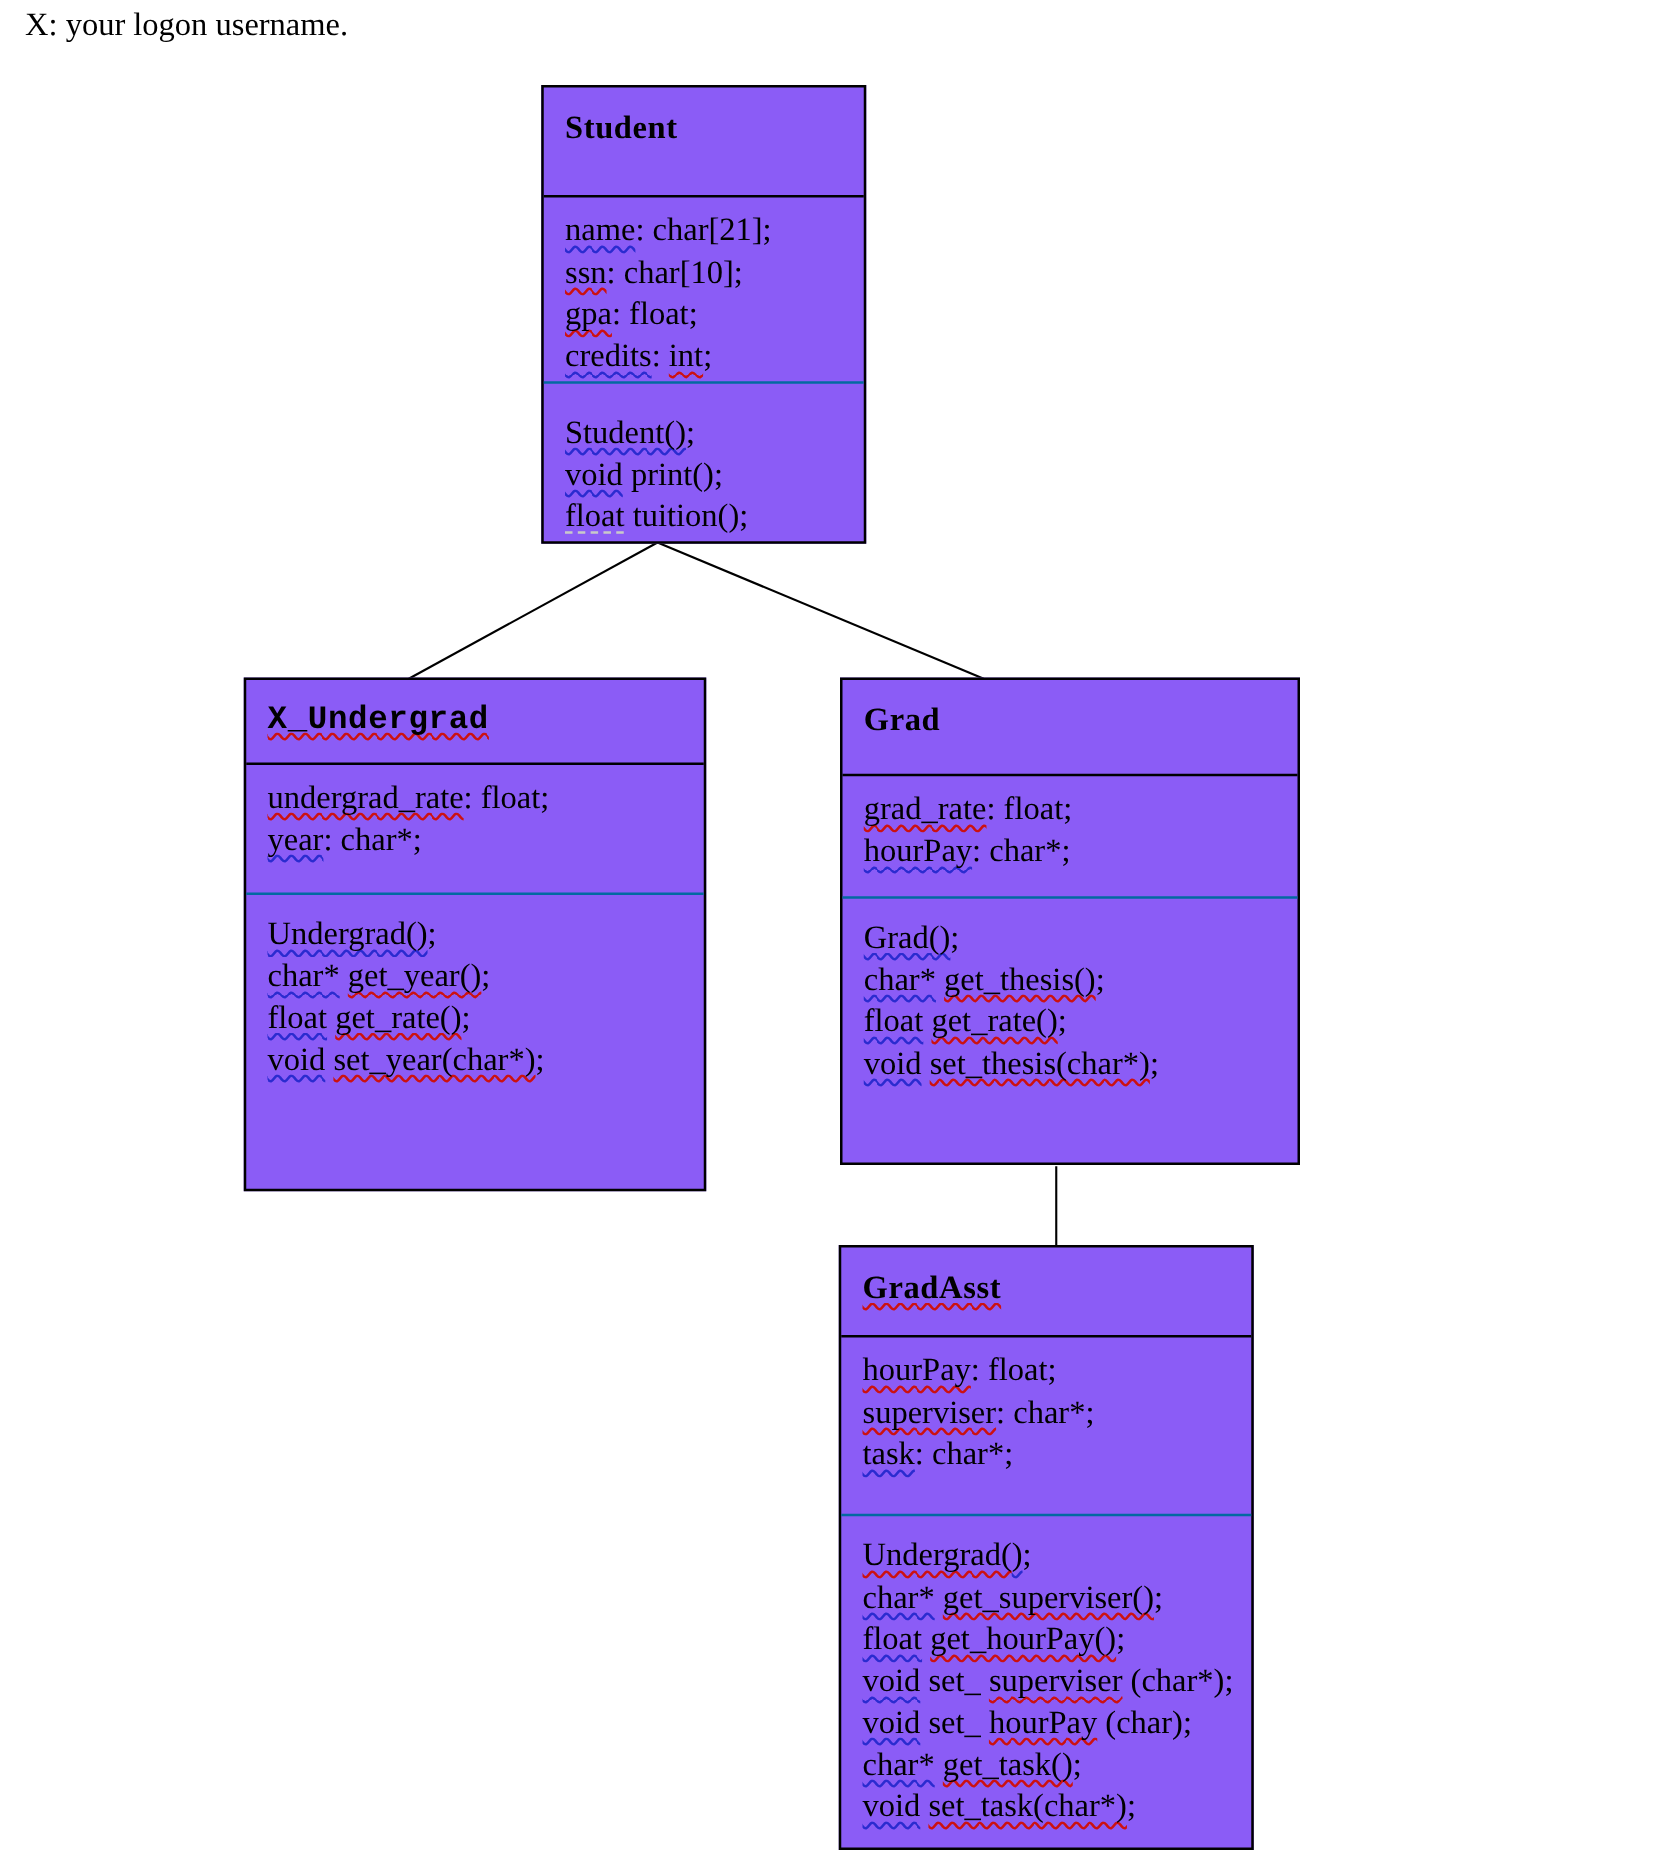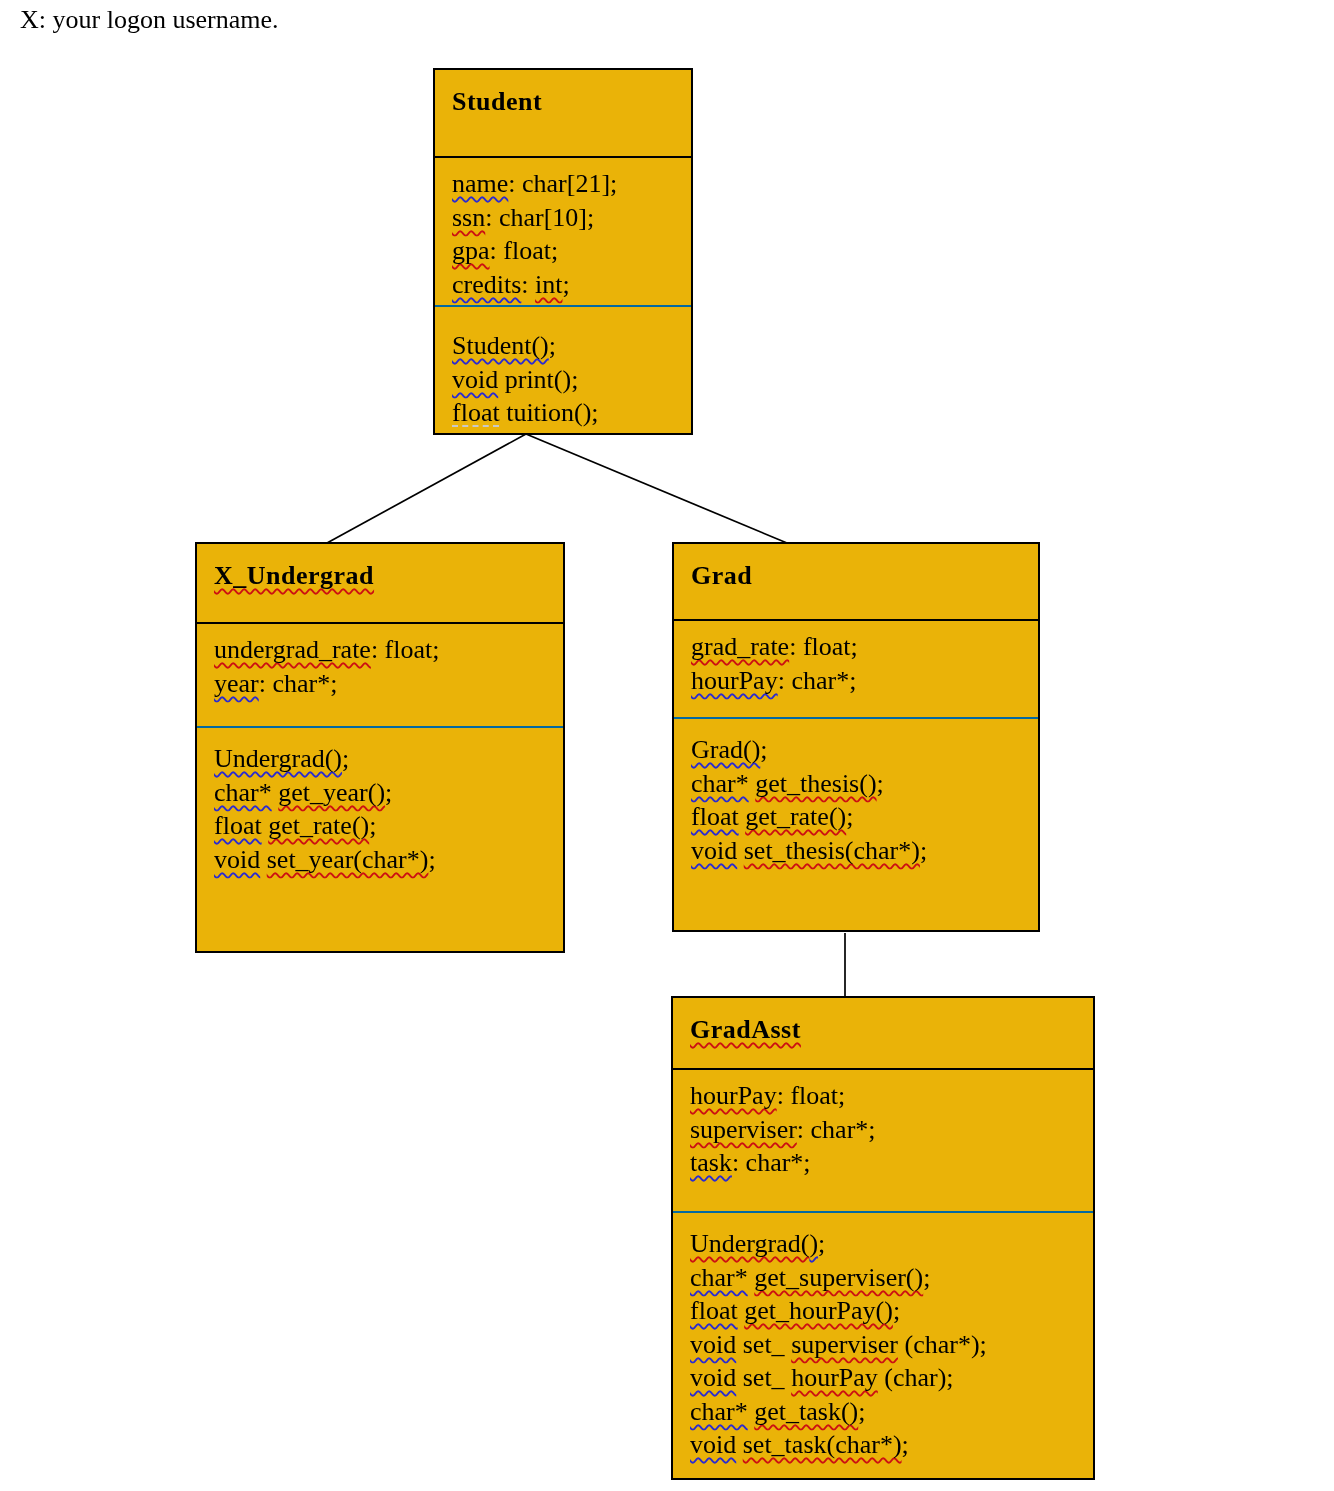--- a/index.html
+++ b/index.html
@@ -23,21 +23,21 @@
     position: absolute;
     left: 0; top: 0;
     width: 1334px; height: 1491px;
     pointer-events: none;
     z-index: 0;
   }
   .uml-class {
     position: absolute;
     box-sizing: border-box;
     border: 2px solid #000000;
-    background: #eab308;
+    background: #8b5cf6;
     z-index: 1;
   }
   .sec {
     box-sizing: border-box;
     padding-left: 17px;
     padding-right: 6px;
   }
   .sec-title {
     border-bottom: 2px solid #000000;
     padding-top: 15px;
@@ -105,21 +105,21 @@
         <div class="line"><span class="u-grammar">credits</span><span>: </span><span class="u-spell">int</span><span>;</span></div>
       </div>
     <div class="sec sec-methods roomy" style="height:150px;">
         <div class="line"><span class="u-grammar">Student()</span><span>;</span></div>
         <div class="line"><span class="u-grammar">void</span><span> print();</span></div>
         <div class="line"><span class="u-faint">float</span><span> tuition();</span></div>
       </div>
   </div>
 
   <div class="uml-class" style="left:195px; top:542px; width:370px; height:411px;">
-    <div class="sec sec-title" style="height:80px;">
+    <div class="sec sec-title" style="height:68px;font-family:Liberation Mono, monospace;">
         <div class="line"><span class="u-spell">X_Undergrad</span></div>
       </div>
     <div class="sec sec-attrs" style="height:104px;">
         <div class="line"><span class="u-spell">undergrad_rate</span><span>: float;</span></div>
         <div class="line"><span class="u-grammar">year</span><span>: char*;</span></div>
       </div>
     <div class="sec sec-methods" style="height:222px;">
         <div class="line"><span class="u-grammar">Undergrad()</span><span>;</span></div>
         <div class="line"><span class="u-grammar">char*</span><span> </span><span class="u-spell">get_year()</span><span>;</span></div>
         <div class="line"><span class="u-grammar">float</span><span> </span><span class="u-spell">get_rate()</span><span>;</span></div>
@@ -136,21 +136,21 @@
         <div class="line"><span class="u-grammar">hourPay</span><span>: char*;</span></div>
       </div>
     <div class="sec sec-methods" style="height:211px;">
         <div class="line"><span class="u-grammar">Grad()</span><span>;</span></div>
         <div class="line"><span class="u-grammar">char*</span><span> </span><span class="u-spell">get_thesis()</span><span>;</span></div>
         <div class="line"><span class="u-grammar">float</span><span> </span><span class="u-spell">get_rate()</span><span>;</span></div>
         <div class="line"><span class="u-grammar">void</span><span> </span><span class="u-spell">set_thesis(char*)</span><span>;</span></div>
       </div>
   </div>
 
-  <div class="uml-class" style="left:671px; top:996px; width:424px; height:484px;">
+  <div class="uml-class" style="left:671px; top:996px; width:332px; height:484px;">
     <div class="sec sec-title" style="height:72px;">
         <div class="line"><span class="u-spell">GradAsst</span></div>
       </div>
     <div class="sec sec-attrs" style="height:143px;">
         <div class="line"><span class="u-spell">hourPay</span><span>: float;</span></div>
         <div class="line"><span class="u-spell">superviser</span><span>: char*;</span></div>
         <div class="line"><span class="u-grammar">task</span><span>: char*;</span></div>
       </div>
     <div class="sec sec-methods" style="height:265px;">
         <div class="line"><span class="u-spell">Undergrad(</span><span class="u-grammar">)</span><span>;</span></div>

